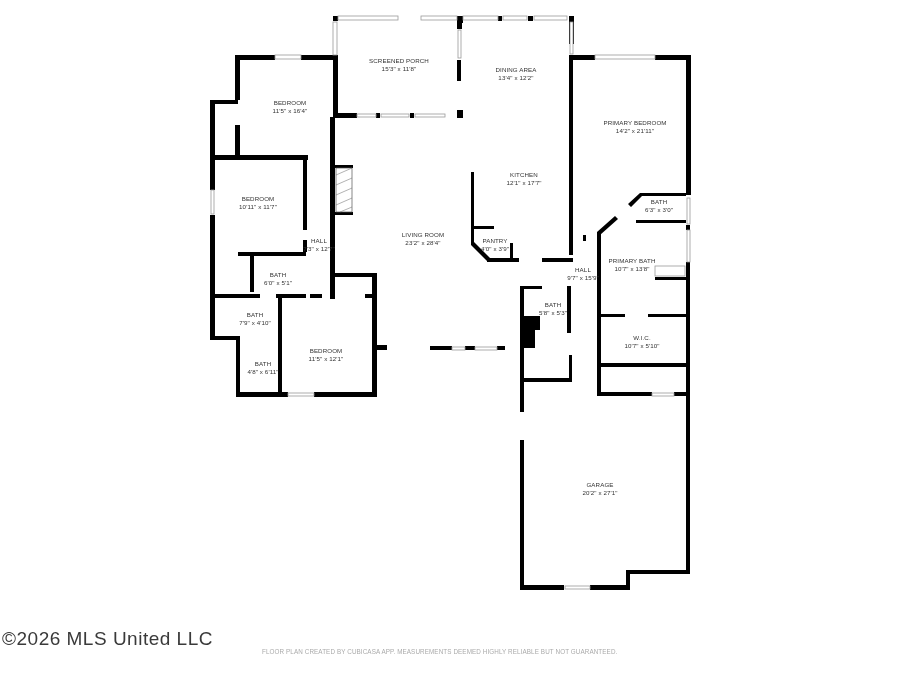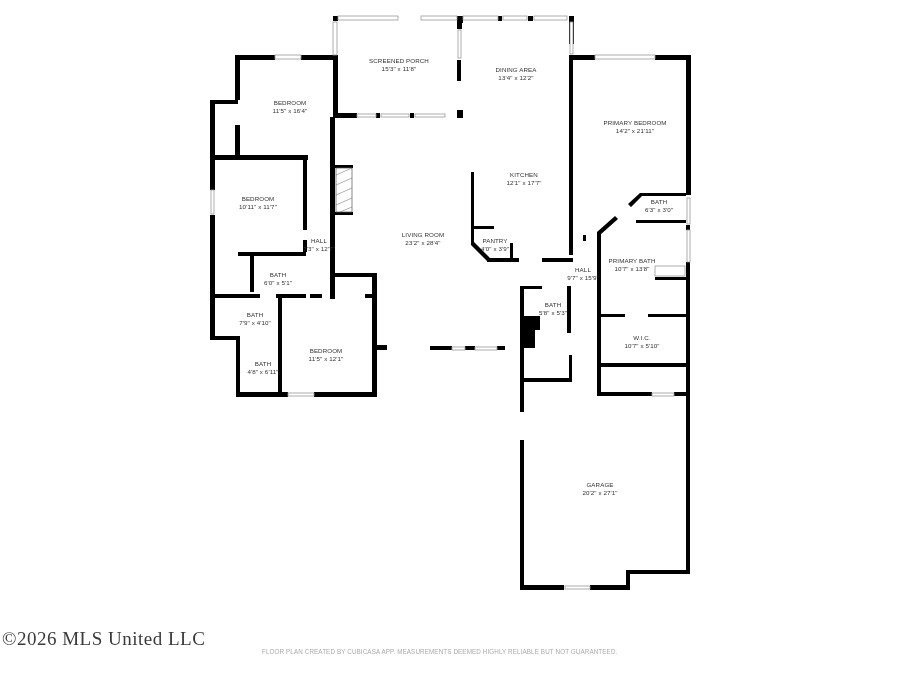--- a/index.html
+++ b/index.html
@@ -2,21 +2,21 @@
 <html><head>
   <meta charset="utf-8">
   <style>
     html, body { margin: 0; padding: 0; background: #ffffff; }
     body { width: 900px; height: 675px; position: relative; overflow: hidden; font-family: "DejaVu Sans", sans-serif; }
     #plan { position: absolute; left: 0; top: 0; width: 900px; height: 675px; }
     .wall { fill: #000; }
     .win { fill: #fff; stroke: #9a9a9a; stroke-width: 0.8; }
     .room-label { position: absolute; text-align: center; color: #333; font-family: "Liberation Sans", sans-serif; font-size: 6.2px; line-height: 8px; transform: translateX(-50%); white-space: nowrap; letter-spacing: 0.1px; }
     .room-label .dim { display: block; }
-    .copyright { position: absolute; left: 2px; top: 628px; font-family: Liberation Serif, serif; font-size: 19px; color: #3a3a3a; letter-spacing: 0.5px; }
+    .copyright { position: absolute; left: 2px; top: 628px; font-family: Liberation Sans, sans-serif; font-size: 19px; color: #3a3a3a; letter-spacing: 0.5px; }
     .disclaimer { position: absolute; left: 262px; top: 648px; font-family: "Liberation Sans", sans-serif; font-size: 6.3px; color: #aaaaaa; letter-spacing: 0.1px; }
   </style>
 </head>
 <body>
 
 <svg id="plan" viewBox="0 0 900 675" xmlns="http://www.w3.org/2000/svg">
   <g>
 
     <rect class="wall" x="333" y="16" width="5" height="5"></rect>
     <rect class="wall" x="457" y="16" width="6" height="7"></rect>

